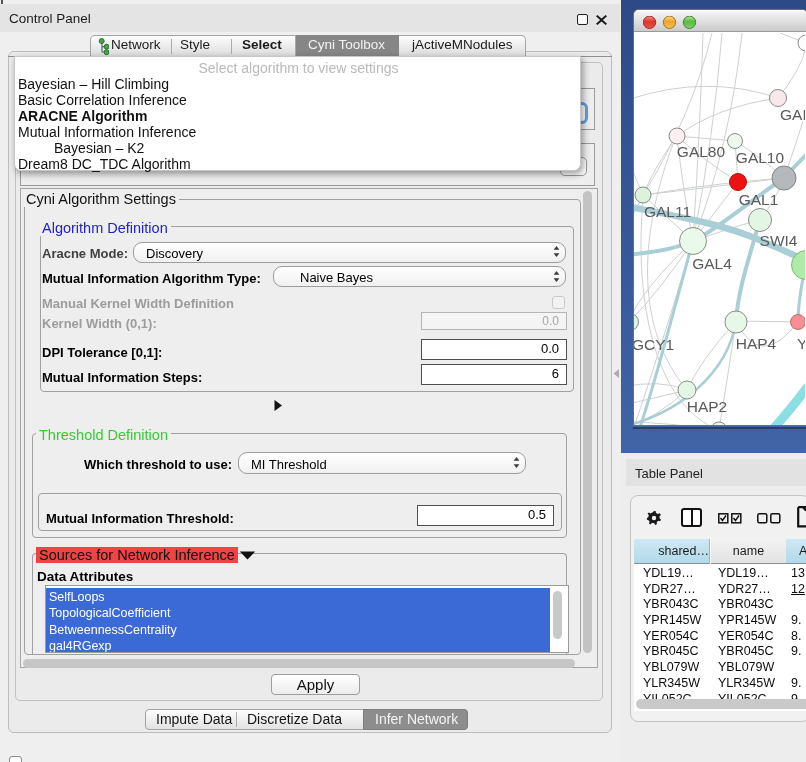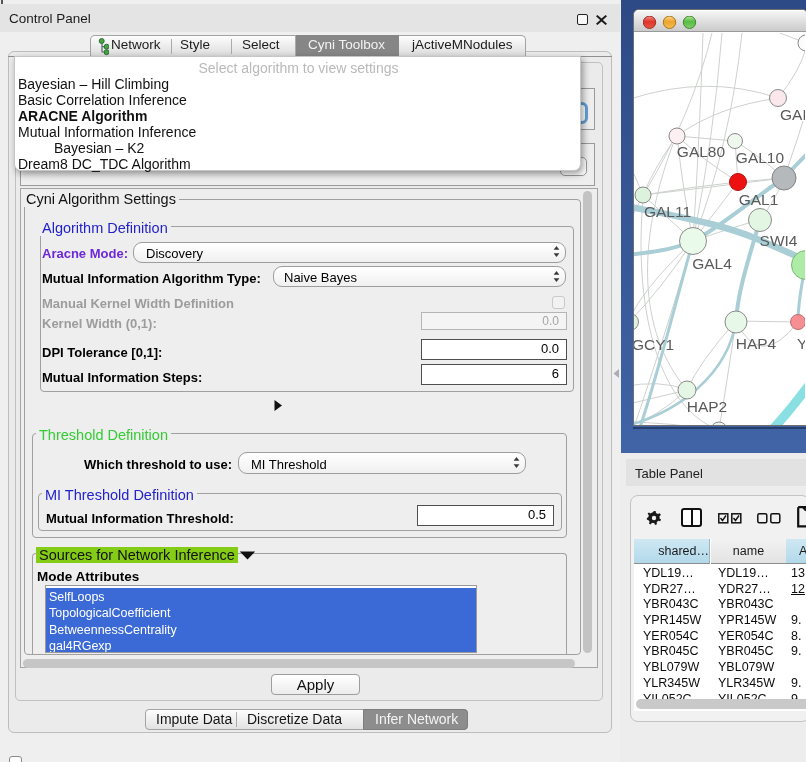--- a/index.html
+++ b/index.html
@@ -32,21 +32,21 @@
   <div class="abs" style="left:295px; top:35px; width:1px; height:21px; background:#aaa;"></div>
   <div class="abs" style="left:296px; top:35px; width:103px; height:22px; background:#868686;"></div>
   <svg class="abs" style="left:96px; top:36px;" width="13" height="20" viewBox="0 0 13 20">
     <path d="M6 6 L6 16.2 M6 10.7 L9 10.7 M6 16 L9 16" stroke="#5c6673" stroke-width="1.2" fill="none"></path>
     <circle cx="5.7" cy="5" r="2.5" fill="#46a546" stroke="#27662a" stroke-width="0.9"></circle>
     <circle cx="10.6" cy="10.7" r="2.5" fill="#46a546" stroke="#27662a" stroke-width="0.9"></circle>
     <circle cx="10.6" cy="16.2" r="2.5" fill="#46a546" stroke="#27662a" stroke-width="0.9"></circle>
   </svg>
   <div class="abs" style="left:111px; top:37px; font-size:13.5px; color:#1b1b1b;">Network</div>
   <div class="abs" style="left:180px; top:37px; font-size:13.5px; color:#1b1b1b;">Style</div>
-  <div class="abs" style="left:242px; top:37px; font-size:13.5px; color:#1b1b1b;">Select</div>
+  <div class="abs" style="left:242px; top:37px; font-size:13.5px; color:#1b1b1b;font-weight:bold;">Select</div>
   <div class="abs" style="left:308px; top:37px; font-size:13.5px; color:#f2f2f2;">Cyni Toolbox</div>
   <div class="abs" style="left:412px; top:37px; font-size:13.5px; color:#1b1b1b;">jActiveMNodules</div>
 
   <div class="abs" style="left:15px; top:62px; width:588px; height:639px; border:1px solid #c0c0c0; border-radius:5px;"></div>
 
   <div class="abs" style="left:42px; top:171px; width:230px; height:6px; overflow:hidden;">
       <div style="position:relative; top:-9px; font-size:13.5px; color:#cccccc;">Select algorithm execution mode</div>
     </div>
 
   <div class="abs" style="left:20px; top:88px; width:575px; height:42px; border:1px solid #9a9a9a; background:#eee;"></div>
@@ -55,31 +55,31 @@
   <div class="abs" style="left:560px; top:157px; width:27px; height:19px; border:1px solid #999; border-radius:5px; background:#fff;"></div>
 
   <div class="abs" style="left:20px; top:188px; width:578px; height:480px; border:1px solid #a5a5a5; background:#eeeeee;"></div>
 
   <div class="abs" style="left:24px; top:199px; width:557px; height:456px; border:1px solid #a0a0a0; border-radius:4px;"></div>
   <div class="abs" style="left:23px; top:191px; padding:0 3px; background:#eeeeee; font-size:14.5px; color:#111;">Cyni Algorithm Settings</div>
 
   <div class="abs" style="left:40px; top:226px; width:534px; height:166px; border:1px solid #a0a0a0; border-radius:4px;"></div>
   <div class="abs" style="left:39px; top:220px; padding:0 3px; background:#eeeeee; font-size:14.5px; color:#2222cc;">Algorithm Definition</div>
 
-  <div class="abs bold" style="left:42px; top:246px; font-size:13px; color:#6d28d9;">Aracne Mode:</div>
+  <div class="abs bold" style="left:42px; top:246px; font-size:13px; color:#404040;">Aracne Mode:</div>
   <div class="abs" style="left:133px; top:242px; width:433px; height:21px; background:linear-gradient(#ffffff,#f0f0f0); border:1px solid #9d9d9d; border-radius:9px;"></div>
   <div class="abs" style="left:146px; top:246px; font-size:13px; color:#000;">Discovery</div>
   <svg class="abs" style="left:553px; top:246px;" width="7" height="11" viewBox="0 0 7 11">
       <path d="M3.5 0 L6.4 3.7 L0.6 3.7 Z" fill="#3a3a3a"></path>
       <path d="M3.5 11 L6.4 7.3 L0.6 7.3 Z" fill="#3a3a3a"></path>
     </svg>
 
   <div class="abs bold" style="left:42px; top:271px; font-size:13px; color:#000;">Mutual Information Algorithm Type:</div>
   <div class="abs" style="left:273px; top:266px; width:293px; height:21px; background:linear-gradient(#ffffff,#f0f0f0); border:1px solid #9d9d9d; border-radius:9px;"></div>
-  <div class="abs" style="left:284px; top:270px; font-size:13px; color:#000;">Naive Bayes</div>
+  <div class="abs" style="left:300px; top:270px; font-size:13px; color:#000;">Naive Bayes</div>
   <svg class="abs" style="left:553px; top:271px;" width="7" height="11" viewBox="0 0 7 11">
       <path d="M3.5 0 L6.4 3.7 L0.6 3.7 Z" fill="#3a3a3a"></path>
       <path d="M3.5 11 L6.4 7.3 L0.6 7.3 Z" fill="#3a3a3a"></path>
     </svg>
 
   <div class="abs bold" style="left:42px; top:296px; font-size:13px; color:#9c9c9c;">Manual Kernel Width Definition</div>
   <div class="abs" style="left:552px; top:296px; width:13px; height:13px; background:#f2f2f2; border:1px solid #c9c9c9; border-radius:3px;"></div>
 
   <div class="abs bold" style="left:42px; top:316px; font-size:13px; color:#9c9c9c;">Kernel Width (0,1):</div>
   <div class="abs" style="left:421px; top:312px; width:146px; height:18px; background:#f4f4f4; border:1px solid #b5b5b5; font-size:12px; color:#a5a5a5; text-align:right; line-height:16px; padding-right:7px;">0.0</div>
@@ -99,33 +99,32 @@
 
   <div class="abs bold" style="left:84px; top:457px; font-size:13px; color:#000;">Which threshold to use:</div>
   <div class="abs" style="left:238px; top:452px; width:288px; height:22px; background:linear-gradient(#ffffff,#f0f0f0); border:1px solid #9d9d9d; border-radius:9px;"></div>
   <div class="abs" style="left:251px; top:457px; font-size:13px; color:#000;">MI Threshold</div>
   <svg class="abs" style="left:513px; top:457px;" width="7" height="11" viewBox="0 0 7 11">
       <path d="M3.5 0 L6.4 3.7 L0.6 3.7 Z" fill="#3a3a3a"></path>
       <path d="M3.5 11 L6.4 7.3 L0.6 7.3 Z" fill="#3a3a3a"></path>
     </svg>
 
   <div class="abs" style="left:38px; top:493px; width:524px; height:38px; border:1px solid #a0a0a0; border-radius:4px;"></div>
-  <div class="abs" style="left:42px; top:487px; padding:0 3px; background:#eeeeee; font-size:14.5px; color:#2222cc;">MI Threshold Definition</div>
 
   <div class="abs bold" style="left:46px; top:511px; font-size:13px; color:#000;">Mutual Information Threshold:</div>
   <div class="abs" style="left:417px; top:505px; width:137px; height:21px; background:#ffffff; border:1.5px solid #4f4f4f; font-size:13px; color:#000; text-align:right; line-height:18px; padding-right:7px;">0.5</div>
 
   <div class="abs" style="left:32px; top:553px; width:535px; height:101px; border:1px solid #a0a0a0; border-radius:4px 4px 0 0; border-bottom:none;"></div>
-  <div class="abs" style="left:36px; top:547px; padding:0 3px; background:#84cc16; font-size:14.5px; color:#111;">Sources for Network Inference</div>
+  <div class="abs" style="left:36px; top:547px; padding:0 3px; background:#ef4444; font-size:14.5px; color:#111;">Sources for Network Inference</div>
   <svg class="abs" style="left:239px; top:550px;" width="17" height="10" viewBox="0 0 17 10">
       <path d="M0.8 1.5 L16.2 1.5 L8.5 9.5 Z" fill="#111"></path>
     </svg>
 
-  <div class="abs bold" style="left:37px; top:569px; font-size:13.5px; color:#000;">Mode Attributes</div>
-  <div class="abs" style="left:45px; top:585px; width:432px; height:68px; border:1px solid #9a9a9a; background:#fff; overflow:hidden;">
+  <div class="abs bold" style="left:37px; top:569px; font-size:13.5px; color:#000;">Data Attributes</div>
+  <div class="abs" style="left:45px; top:585px; width:524px; height:68px; border:1px solid #9a9a9a; background:#fff; overflow:hidden;">
     <div class="abs" style="left:0; top:2px; width:504px; height:80px; background:#3b69d5;"></div>
     <div class="abs" style="left:3px; top:4px; font-size:12.5px; color:#fff;">SelfLoops</div>
     <div class="abs" style="left:3px; top:20px; font-size:12.5px; color:#fff;">TopologicalCoefficient</div>
     <div class="abs" style="left:3px; top:37px; font-size:12.5px; color:#fff;">BetweennessCentrality</div>
     <div class="abs" style="left:3px; top:53px; font-size:12.5px; color:#fff;">gal4RGexp</div>
     <div class="abs" style="left:507px; top:5px; width:9px; height:48px; background:#c9c9c9; border-radius:5px;"></div>
   </div>
 
   <div class="abs" style="left:583px; top:191px; width:9px; height:462px; background:#c3c3c3; border-radius:5px;"></div>
   <div class="abs" style="left:23px; top:659px; width:552px; height:9px; background:#c6c6c6; border-radius:5px;"></div>

